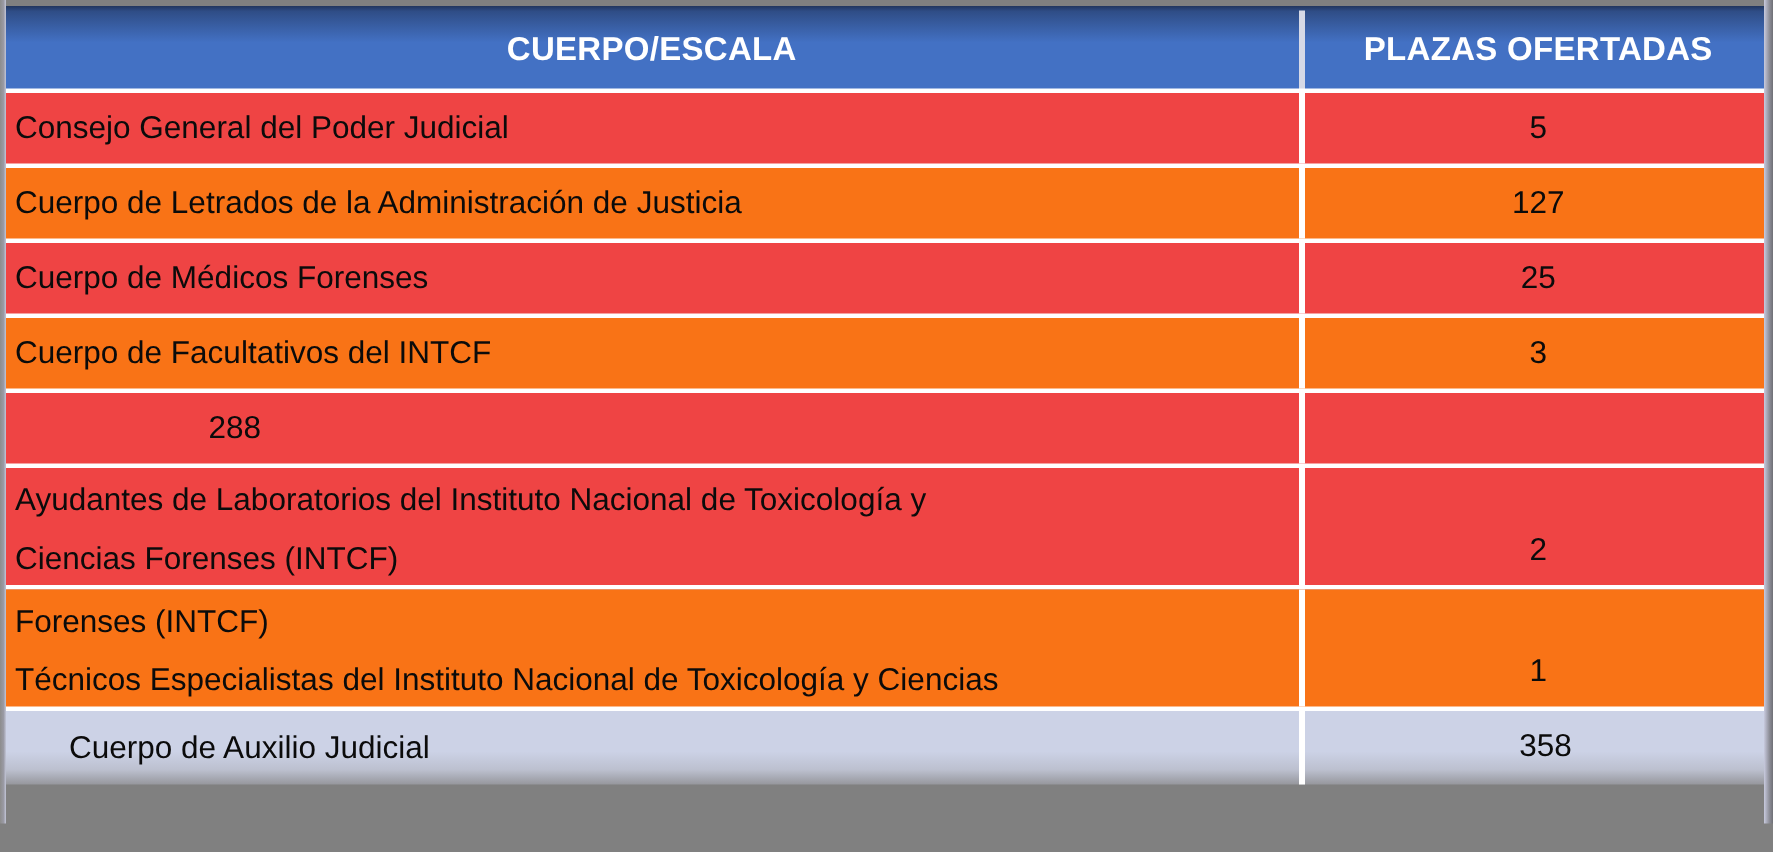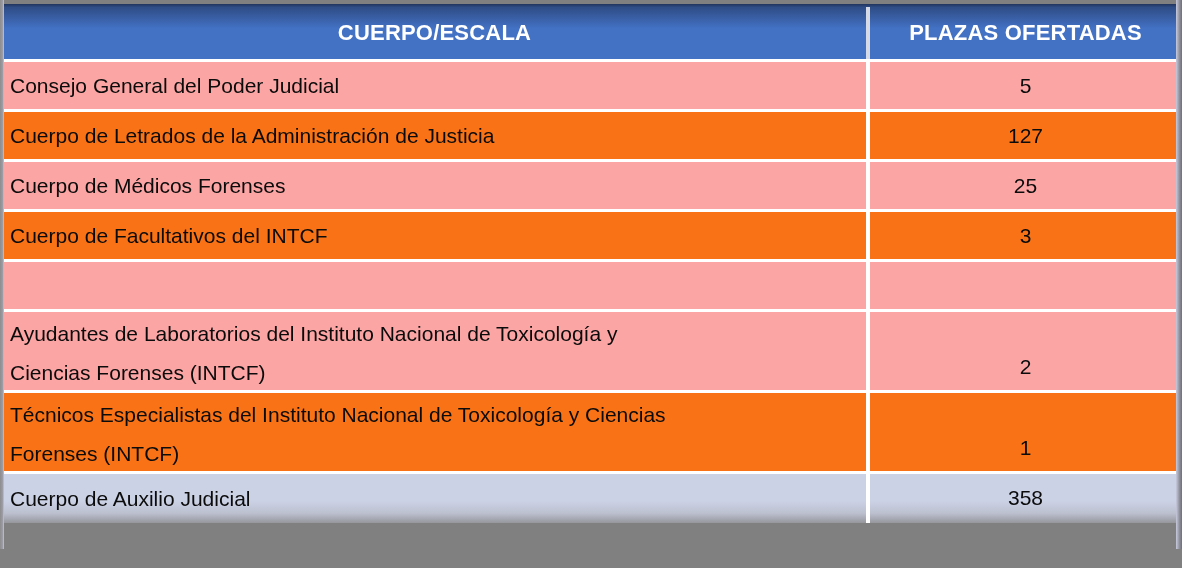--- a/index.html
+++ b/index.html
@@ -95,23 +95,23 @@
     flex: 1 1 auto;
   }
   .row {
     display: flex;
     position: relative;
     box-sizing: border-box;
     border-bottom: 3px solid #ffffff;
   }
   .row.h1 { height: 50px; flex: 0 0 50px; }
   .row.h2 { height: 81px; flex: 0 0 81px; }
-  .row.last { height: 49px; flex: 0 0 49px; border-bottom: none; }
-
-  .row.odd  { background: #fca5a5; }
+  .row.last { height: 49px; flex: 0 0 49px; border-bottom: none; padding-left: 36px; }
+
+  .row.odd  { background: #ef4444; }
   .row.even { background: #f97316; }
 
   .row.last.odd {
     background: linear-gradient(to bottom, #ccd2e6 0%, #ccd2e6 55%, #bcc0cf 80%, #96979d 100%);
   }
 
   .cell-name {
     width: 869px;
     box-sizing: border-box;
     padding: 0 8px 0 10px;
@@ -193,34 +193,35 @@
           <div class="col-divider"></div>
         </div>
         <div class="row h1 even">
           <div class="cell-name">
             <span class="line">Cuerpo de Facultativos del INTCF</span>
           </div>
           <div class="cell-count">3</div>
           <div class="col-divider"></div>
         </div>
         <div class="row h1 odd">
+          <div class="cell-count">288</div>
           <div class="col-divider"></div>
         </div>
         <div class="row h2 odd">
           <div class="cell-name">
             <span class="line">Ayudantes de Laboratorios del Instituto Nacional de Toxicología y</span>
             <span class="line">Ciencias Forenses (INTCF)</span>
           </div>
           <div class="cell-count">2</div>
           <div class="col-divider"></div>
         </div>
         <div class="row h2 even">
           <div class="cell-name">
+            <span class="line">Forenses (INTCF)</span>
             <span class="line">Técnicos Especialistas del Instituto Nacional de Toxicología y Ciencias</span>
-            <span class="line">Forenses (INTCF)</span>
           </div>
           <div class="cell-count">1</div>
           <div class="col-divider"></div>
         </div>
         <div class="row last odd last">
           <div class="cell-name">
             <span class="line">Cuerpo de Auxilio Judicial</span>
           </div>
           <div class="cell-count">358</div>
           <div class="col-divider"></div>

